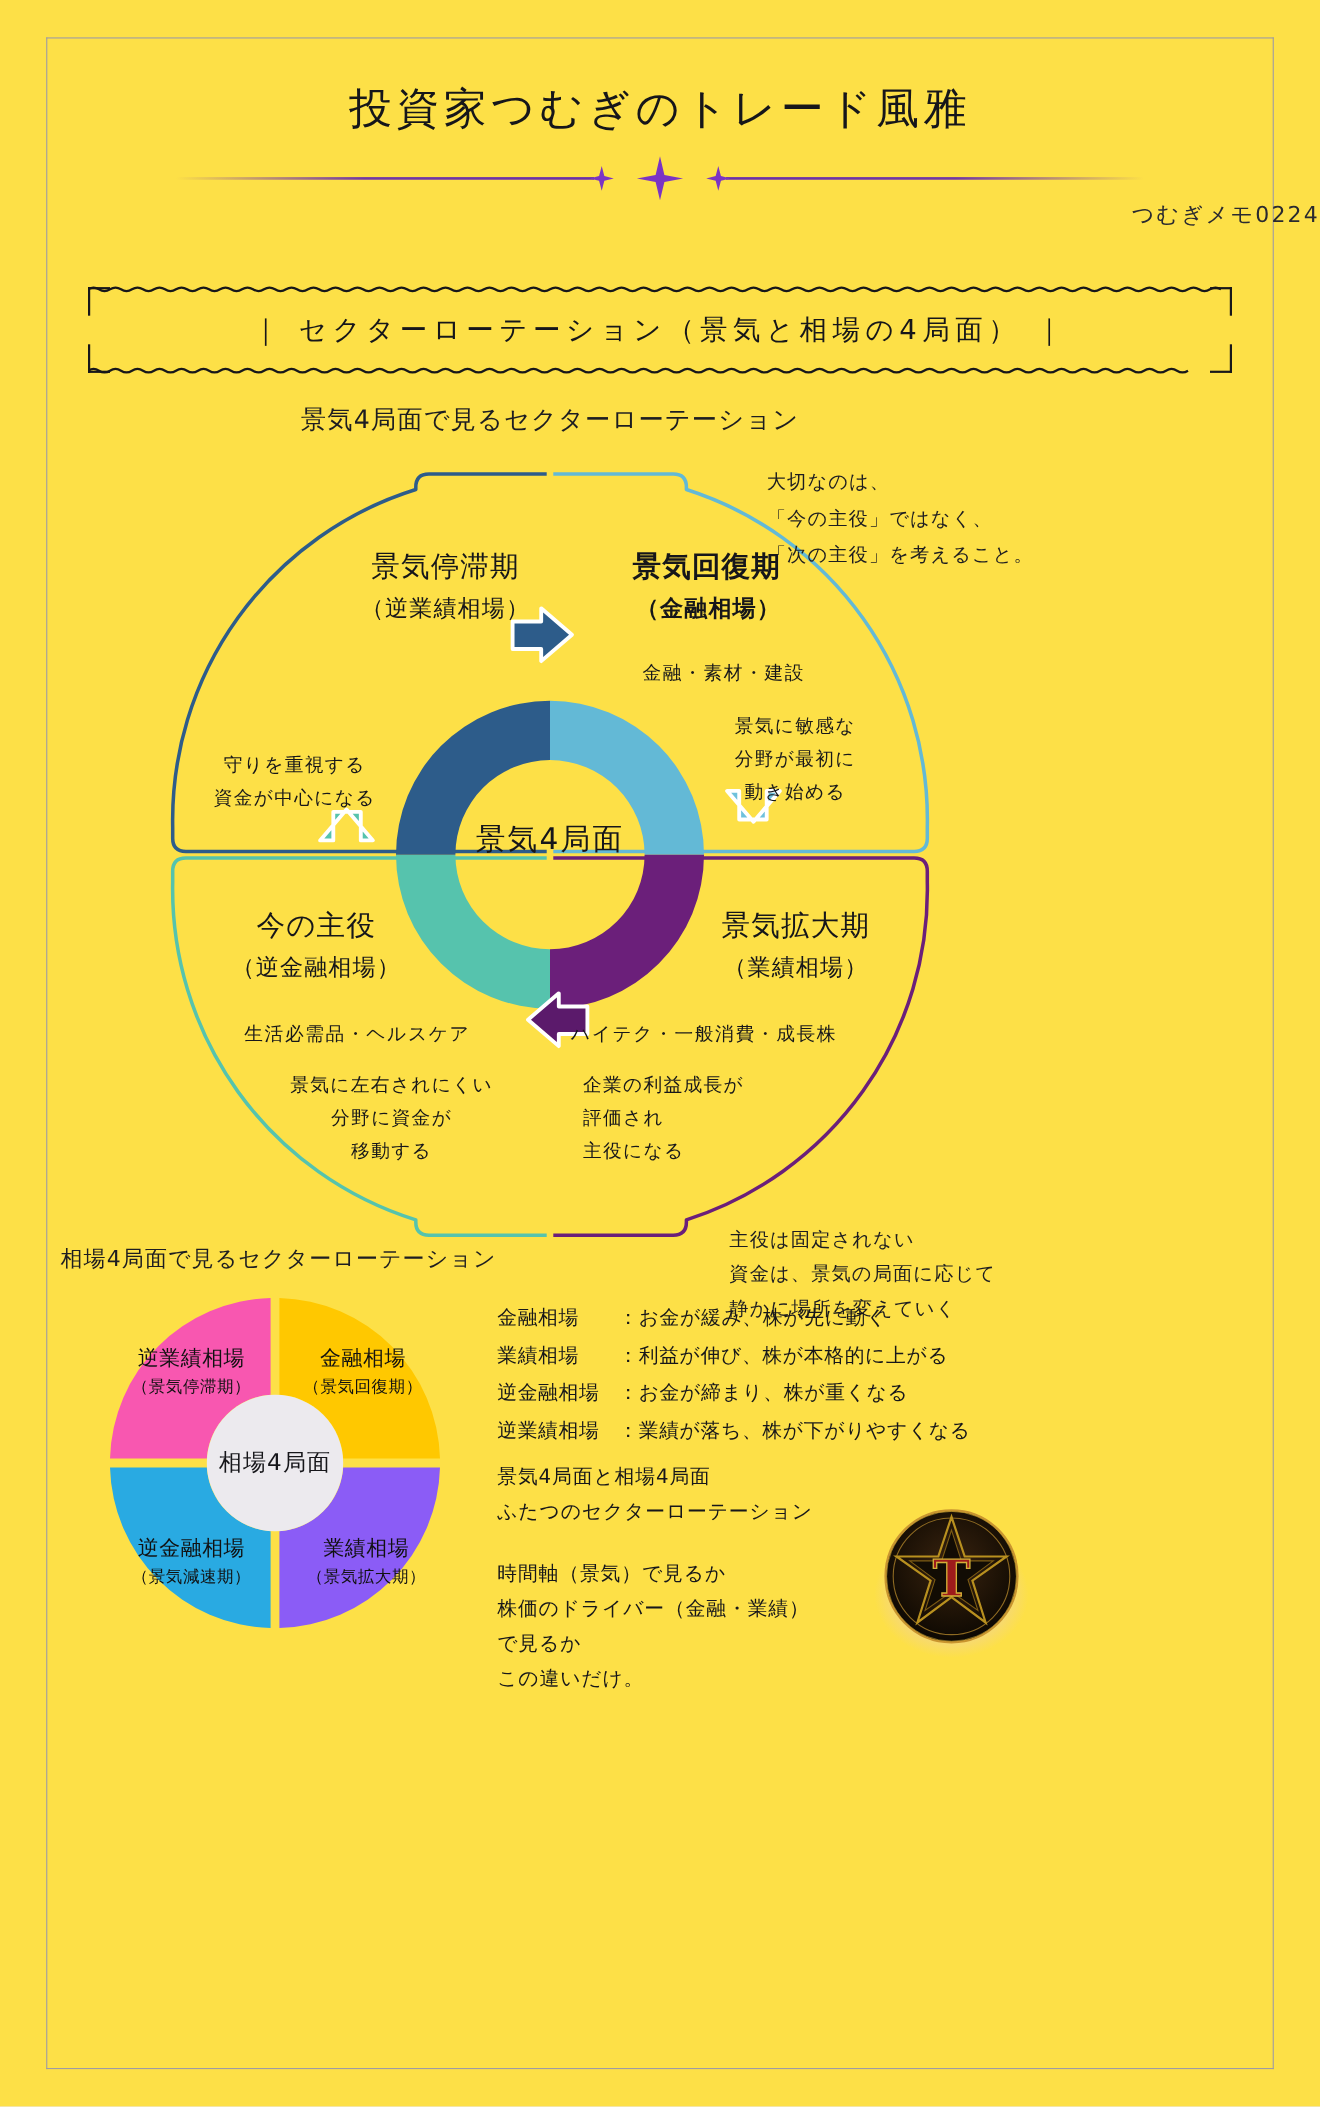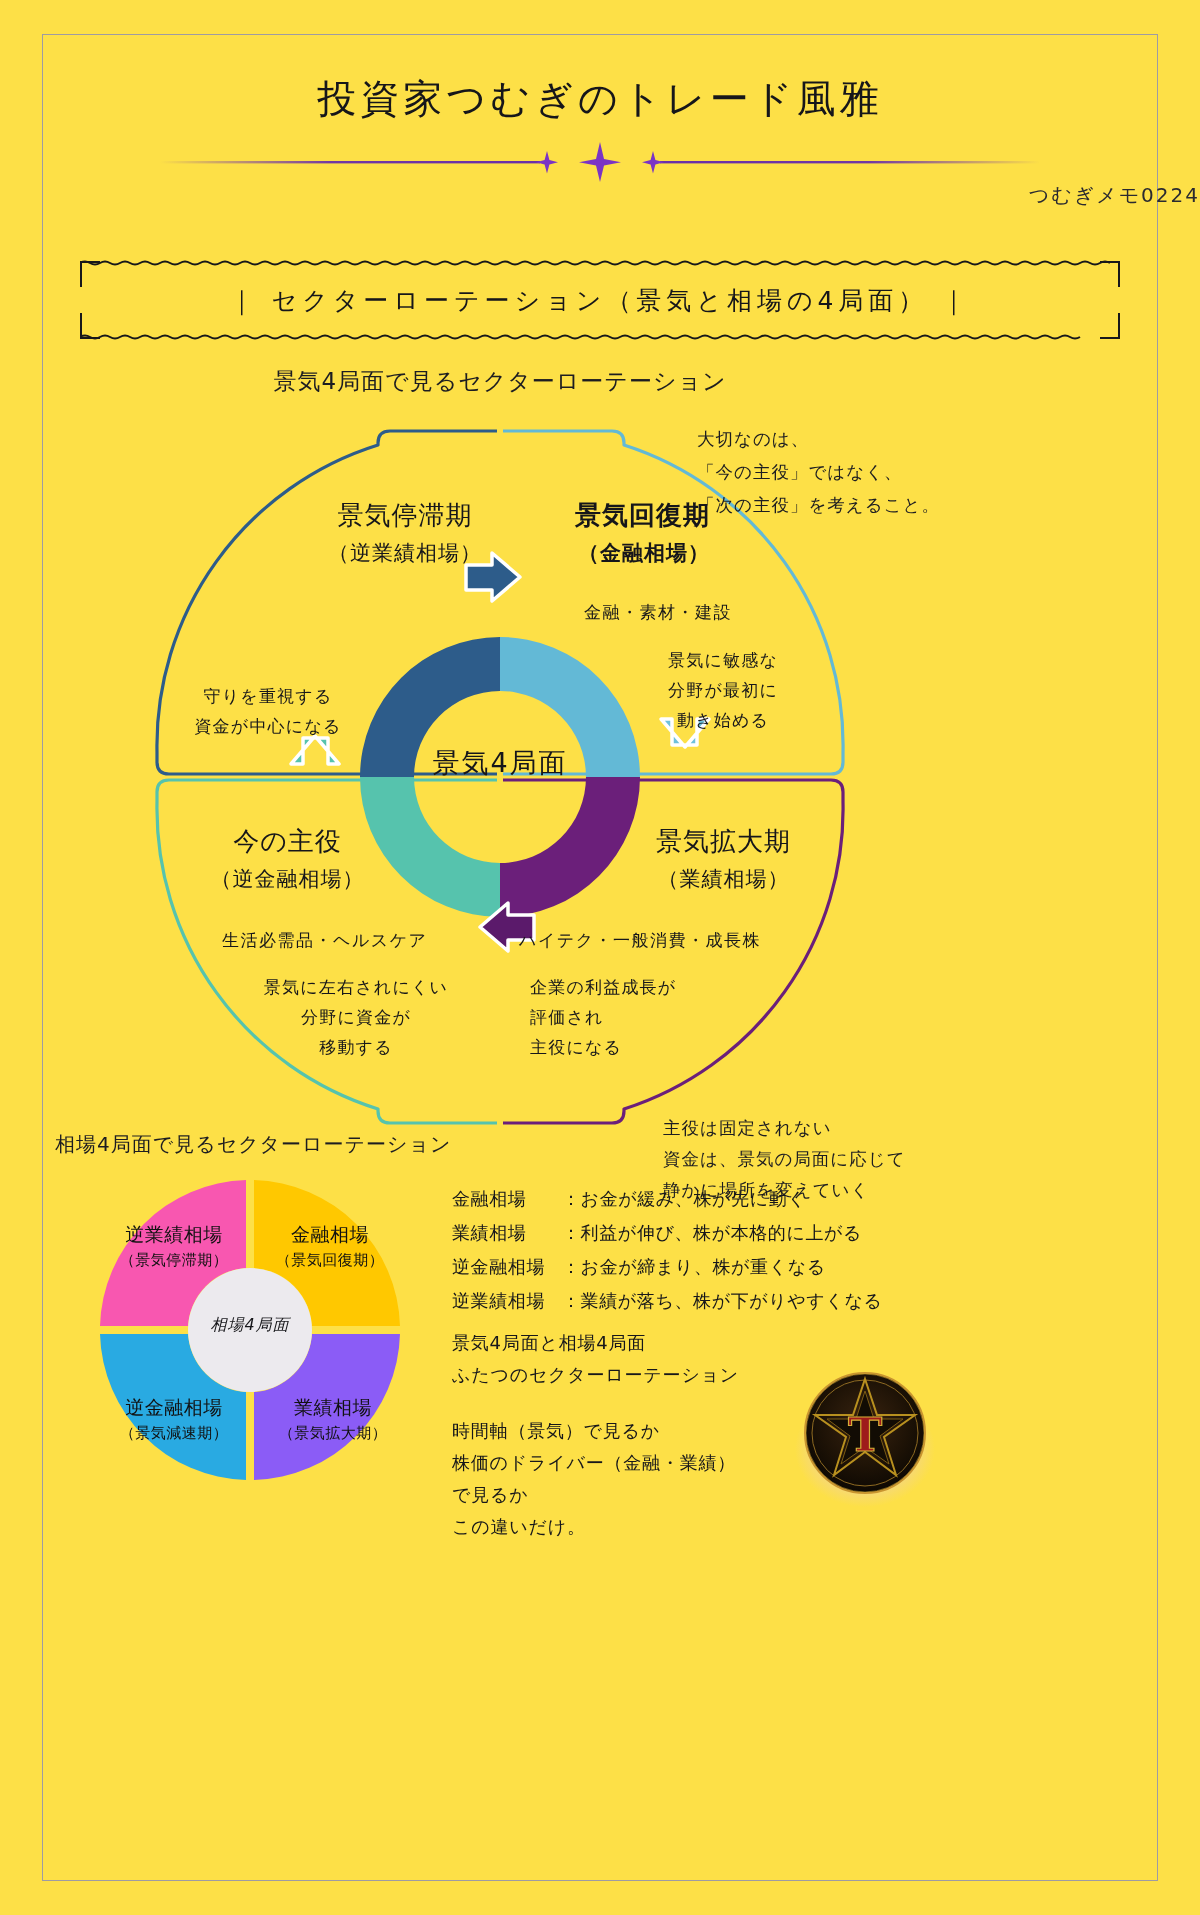--- a/index.html
+++ b/index.html
@@ -99,21 +99,21 @@
   }
 
   
   .chart2-title {
     position: absolute; left: 55px; top: 1131px;
     font-size: 20px; letter-spacing: 1px; color: #1d1d21;
   }
   .diagram2 { position: absolute; left: 60px; top: 1165px; width: 380px; height: 340px; }
   .center2 {
     position: absolute; left: 60px; top: 1315px; width: 380px;
-    text-align: center; font-size: 16px; letter-spacing: 1px; color: #16161a; font-style: italic;
+    text-align: center; font-size: 21px; letter-spacing: 1px; color: #16161a;
   }
   .p2lab { position: absolute; text-align: center; white-space: nowrap; }
   .p2lab .n { font-size: 19px; letter-spacing: 0.5px; color: #111; }
   .p2lab .s { font-size: 15px; letter-spacing: 0.5px; color: #111; margin-top: 3px; }
 
   
   .legend {
     position: absolute; left: 452px; top: 1182px;
     font-size: 18px; line-height: 34px; letter-spacing: 0.6px; color: #17171a;
     white-space: nowrap;

